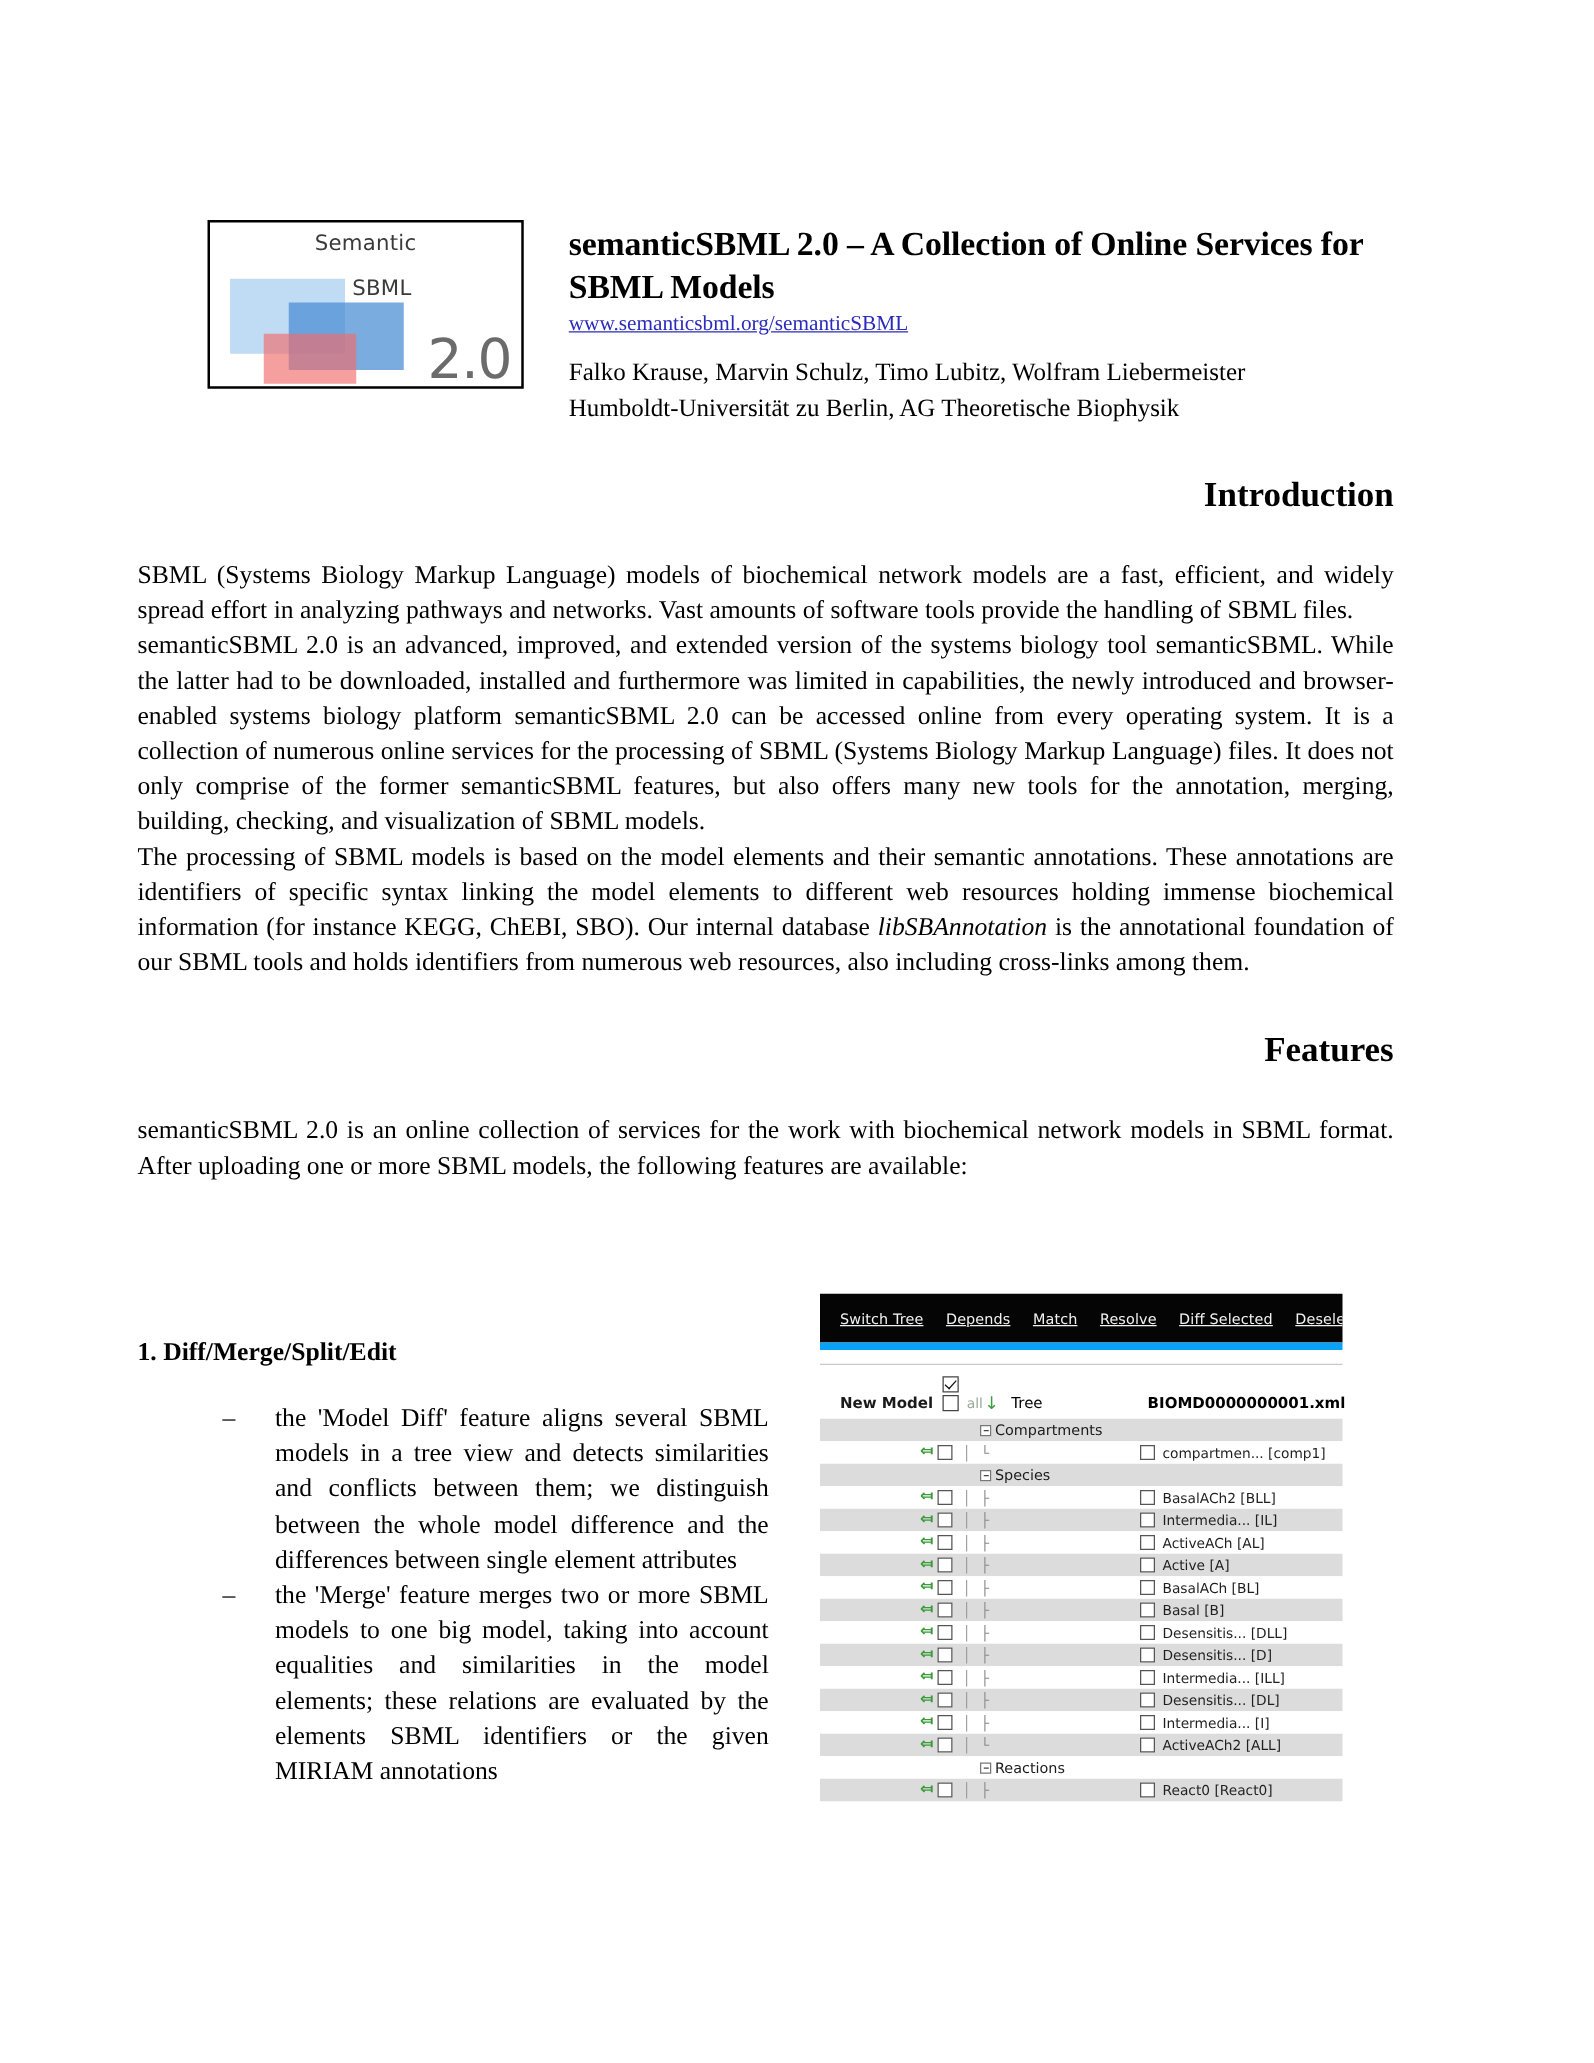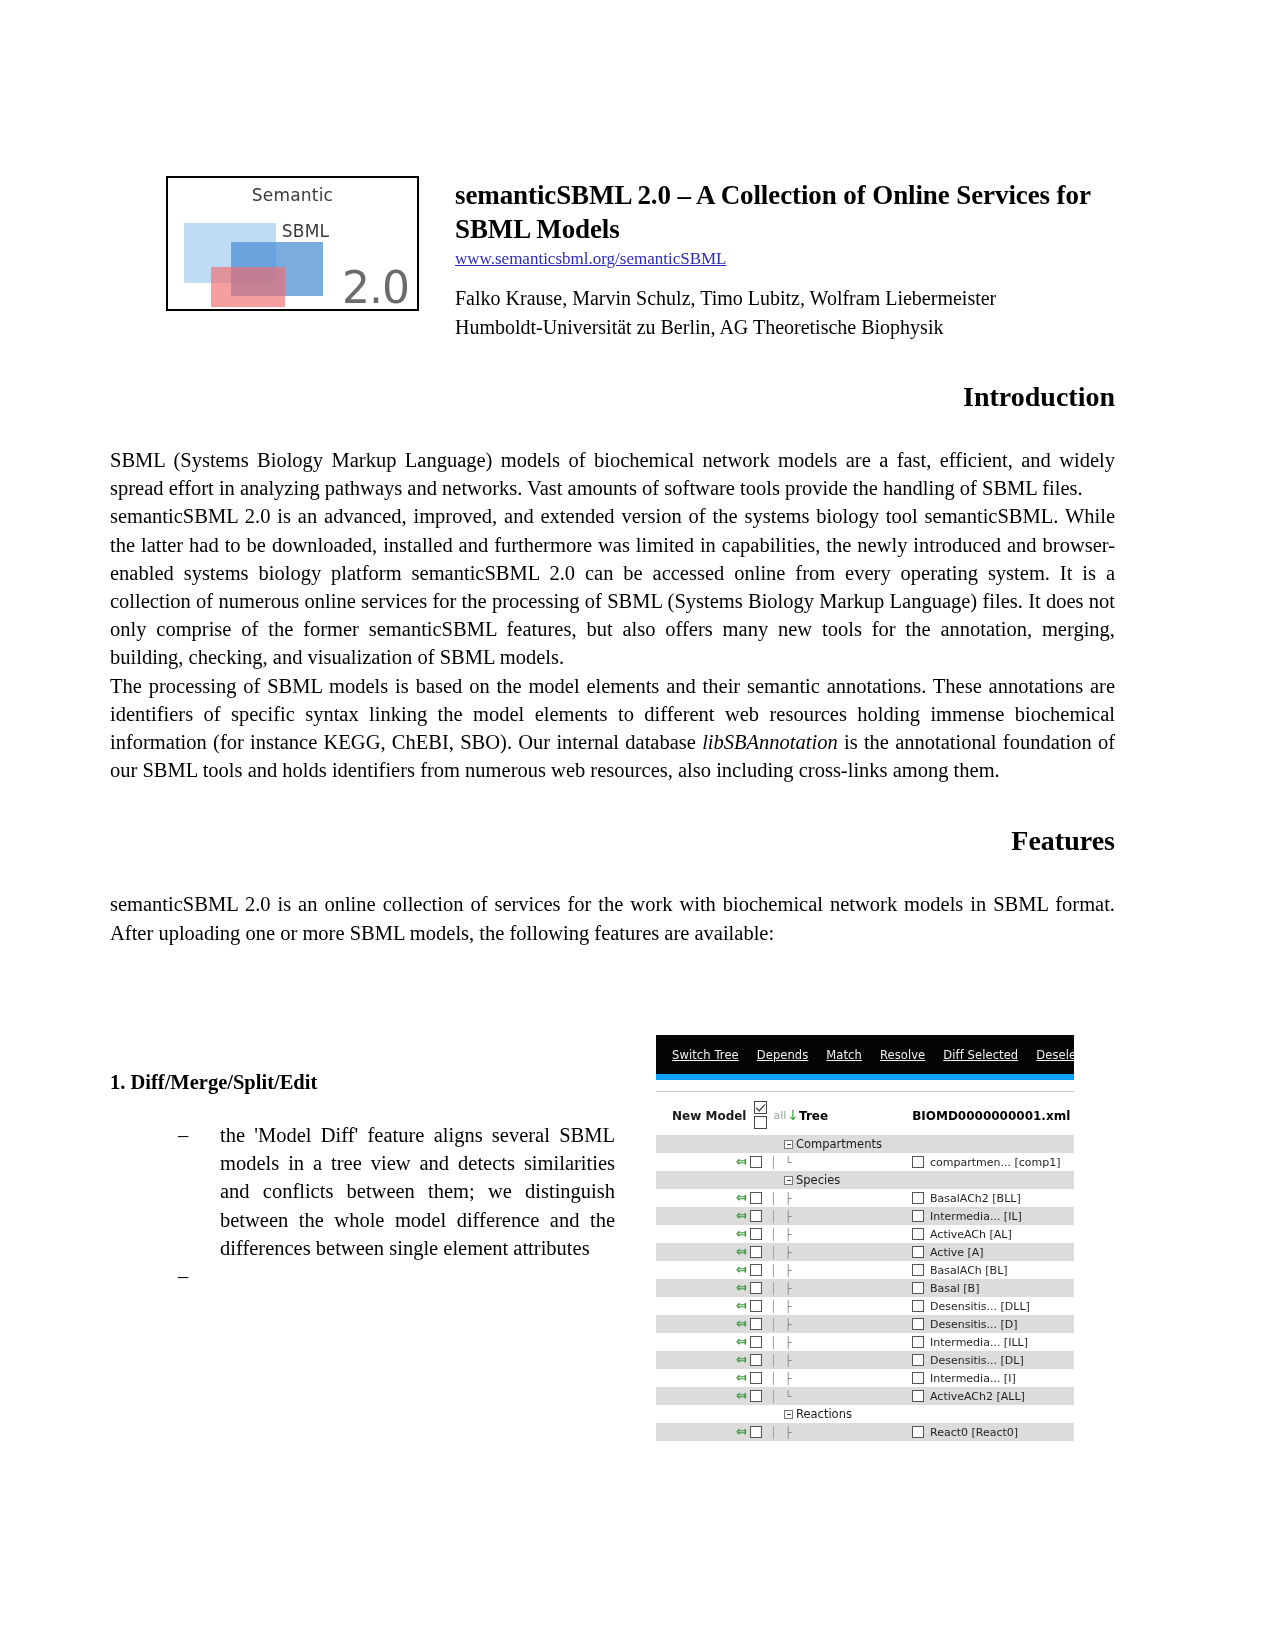--- a/index.html
+++ b/index.html
@@ -201,21 +201,21 @@
     background: #0aa2f7;
   }
   .app-divider {
     height: 1px;
     background: #c9c9c9;
     margin: 11px 0 0 0;
   }
 
   .app-head-row {
     display: flex;
-    align-items: center;
+    align-items: flex-end;
     padding: 9px 0 6px 16px;
     gap: 0;
   }
   .app-head-row .lbl {
     font-size: 12px;
     font-weight: bold;
     color: #1a1a1a;
     white-space: nowrap;
     padding-top: 2px;
   }
@@ -252,21 +252,22 @@
     font-size: 11px;
     color: #9aa69a;
   }
   .all-col .down-arrow {
     color: #3c9b3c;
     font-size: 14px;
     line-height: 12px;
   }
   .tree-word {
     font-size: 12px;
-    font-weight: bold;
+    font-weight: normal;
+    margin-left: 10px;
     padding-top: 2px;
   }
   .model-name {
     font-size: 12px;
     font-weight: bold;
     margin-left: 84px;
     padding-top: 2px;
     white-space: nowrap;
   }
 
@@ -390,20 +391,21 @@
 
     <div class="col-left">
       <h3 class="subsection">1. Diff/Merge/Split/Edit</h3>
       <ul class="feature-list">
         <li>
           <span class="dash">–</span>
           <span>the 'Model Diff' feature aligns several SBML models in a tree view and detects similarities and conflicts between them; we distinguish between the whole model difference and the differences between single element attributes</span>
         </li>
         <li>
           <span class="dash">–</span>
+          <span>the 'Merge' feature merges two or more SBML models to one big model, taking into account equalities and similarities in the model elements; these relations are evaluated by the elements SBML identifiers or the given MIRIAM annotations</span>
         </li>
       </ul>
     </div>
 
     <div class="app-shot">
 
       <div class="app-toolbar">
         <span class="tb-item">Switch Tree</span>
         <span class="tb-item">Depends</span>
         <span class="tb-item">Match</span>

